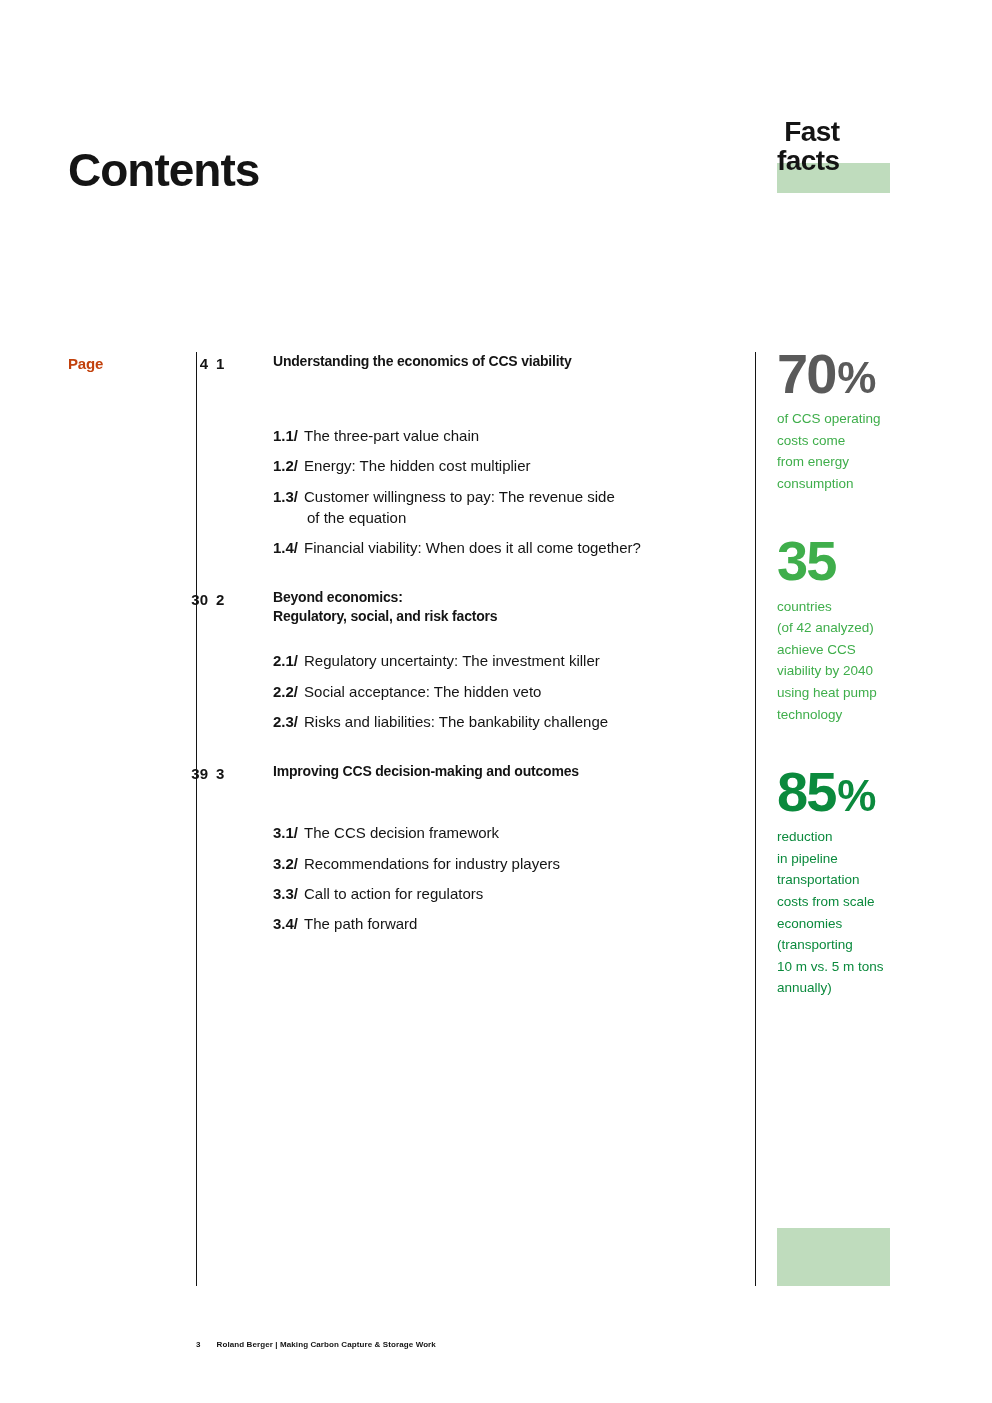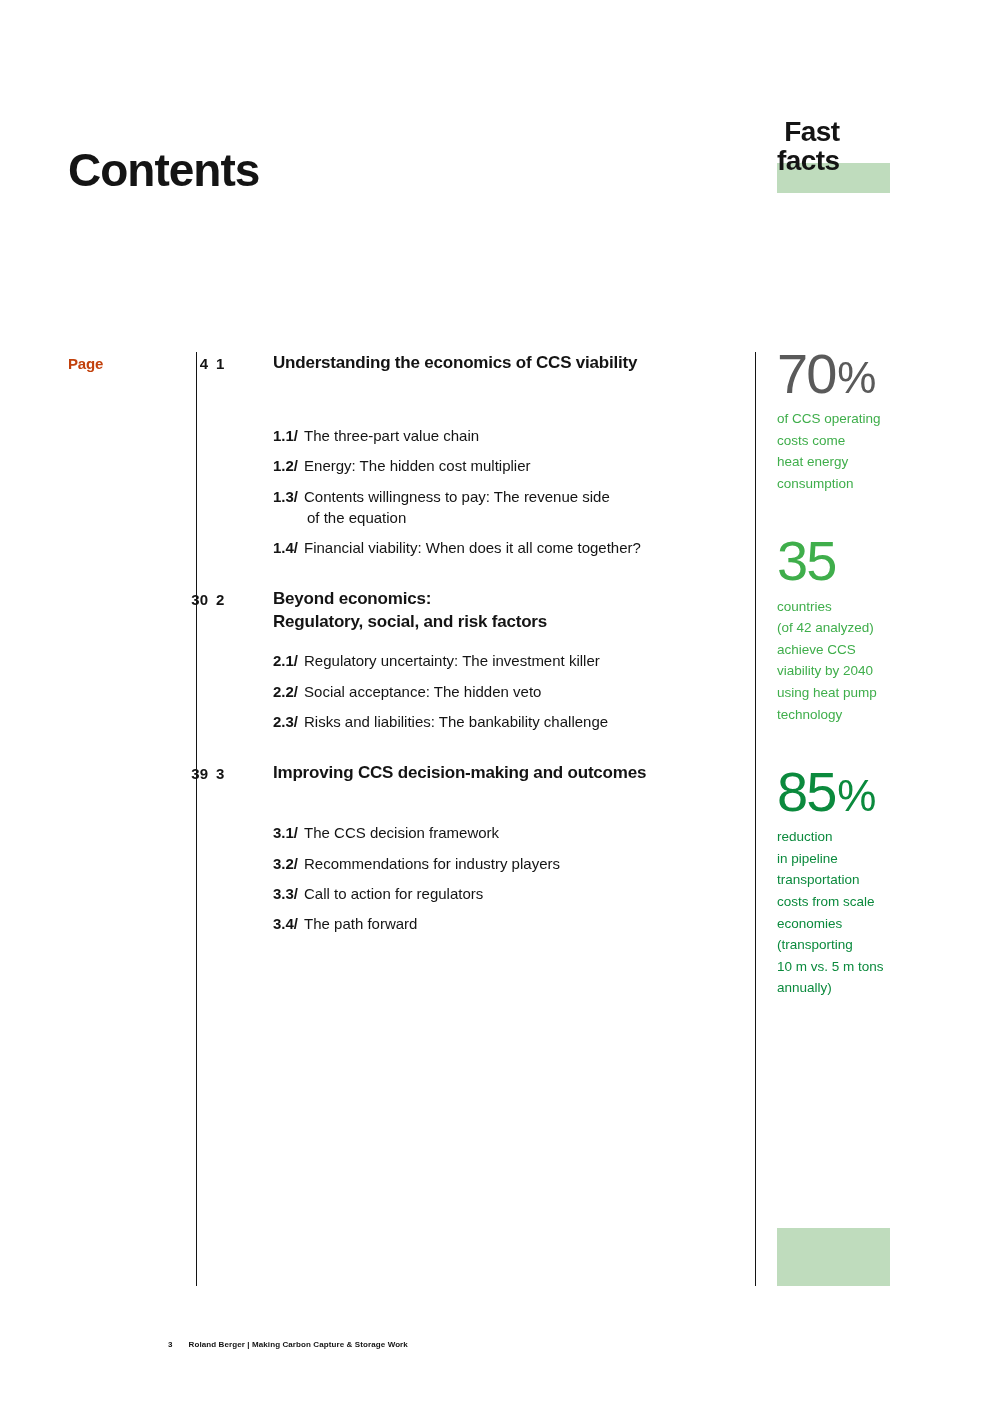--- a/index.html
+++ b/index.html
@@ -110,21 +110,21 @@
     top: 3px;
     font-size: 15px;
     font-weight: bold;
     color: #141414;
   }
   .chapter-title {
     position: absolute;
     left: 205px;
     top: 0;
     width: 470px;
-    font-size: 17px;
+    font-size: 14px;
     font-weight: bold;
     line-height: 1.34;
     letter-spacing: -0.2px;
     color: #141414;
     white-space: pre-line;
   }
   .subitems {
     margin-top: 10px;
     padding-left: 205px;
   }
@@ -149,21 +149,21 @@
     position: absolute;
     left: 777px;
     top: 345px;
     width: 150px;
   }
   .ff-item {
     margin-bottom: 20px;
   }
   .ff-stat {
     font-size: 56px;
-    font-weight: normal;
+    font-weight: bold;
     letter-spacing: -2px;
     line-height: 1.02;
     margin-bottom: 6px;
   }
   .ff-stat .pct {
     font-size: 44px;
     letter-spacing: -1px;
     margin-left: 2px;
   }
   .ff-text {
@@ -182,21 +182,21 @@
     left: 777px;
     top: 1228px;
     width: 143px;
     height: 58px;
     background: #bfdcbd;
   }
 
   
   .footer {
     position: absolute;
-    left: 168px;
+    left: 196px;
     top: 1340px;
     font-size: 8px;
     font-weight: bold;
     color: #141414;
     letter-spacing: 0.1px;
   }
   .footer .pg { margin-right: 16px; }
 </style>
 </head>
 <body>
@@ -222,21 +222,21 @@
         <span class="chapter-title">Understanding the economics of CCS viability</span>
       </div>
       <div class="subitems" style="margin-top:45px;">
         <div class="subitem">
           <span class="sub-num">1.1/</span><span>The three-part value chain</span>
         </div>
         <div class="subitem">
           <span class="sub-num">1.2/</span><span>Energy: The hidden cost multiplier</span>
         </div>
         <div class="subitem">
-          <span class="sub-num">1.3/</span><span>Contents willingness to pay: The revenue side</span>
+          <span class="sub-num">1.3/</span><span>Customer willingness to pay: The revenue side</span>
           <span class="sub-cont">of the equation</span>
         </div>
         <div class="subitem">
           <span class="sub-num">1.4/</span><span>Financial viability: When does it all come together?</span>
         </div>
       </div>
     </div>
 
     <div class="toc-group" style="margin-top:30px;">
       <div class="grp-head" style="height:52px;">
@@ -281,21 +281,21 @@
     </div>
 
   </div>
 
   <div class="ff-col">
 
     <div class="ff-item" style="margin-bottom:38px;">
       <div class="ff-stat c-grey"><span>70</span><span class="pct">%</span></div>
       <div class="ff-text c-text-green1">of CCS operating
 costs come
-heat energy
+from energy
 consumption</div>
     </div>
 
     <div class="ff-item" style="margin-bottom:38px;">
       <div class="ff-stat c-green1"><span>35</span><span class="pct"></span></div>
       <div class="ff-text c-text-green1">countries
 (of 42 analyzed)
 achieve CCS
 viability by 2040
 using heat pump

